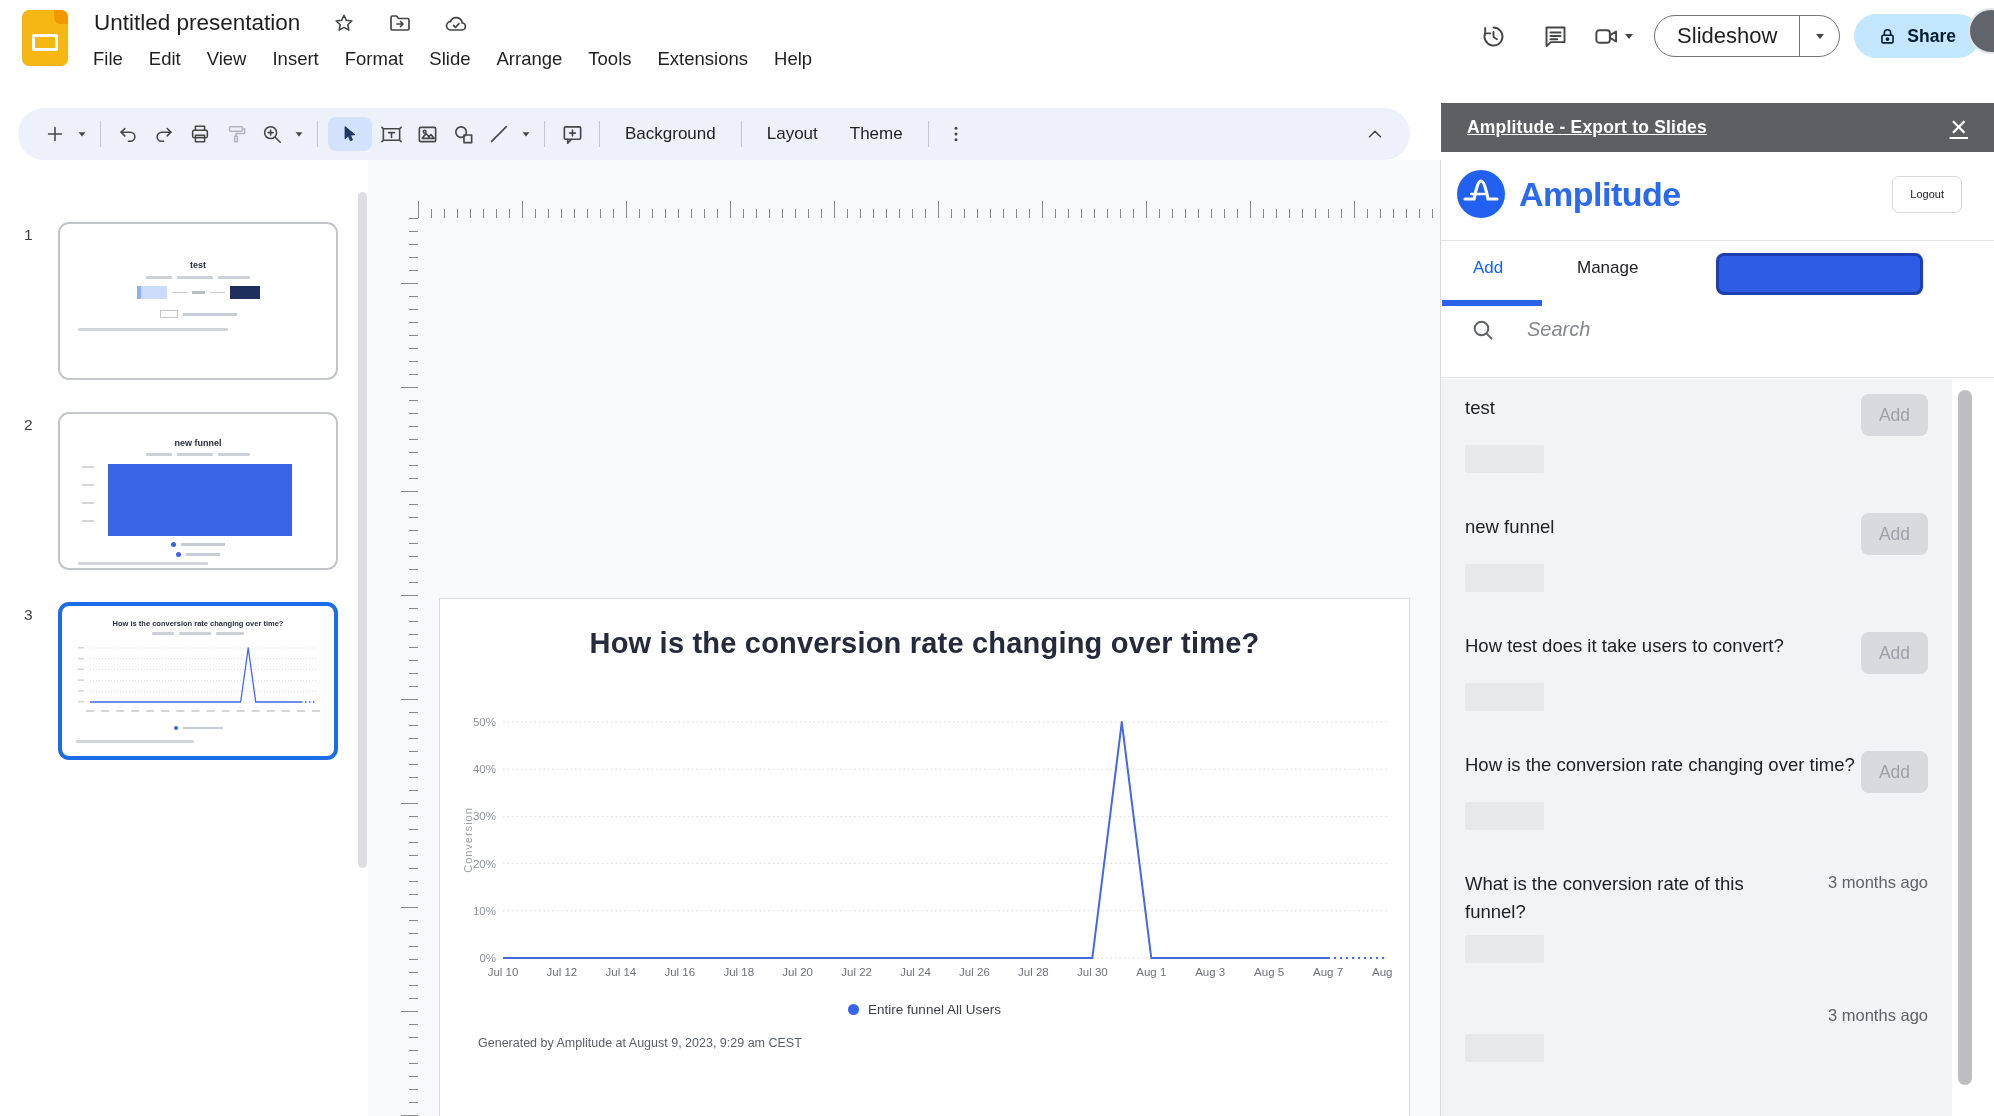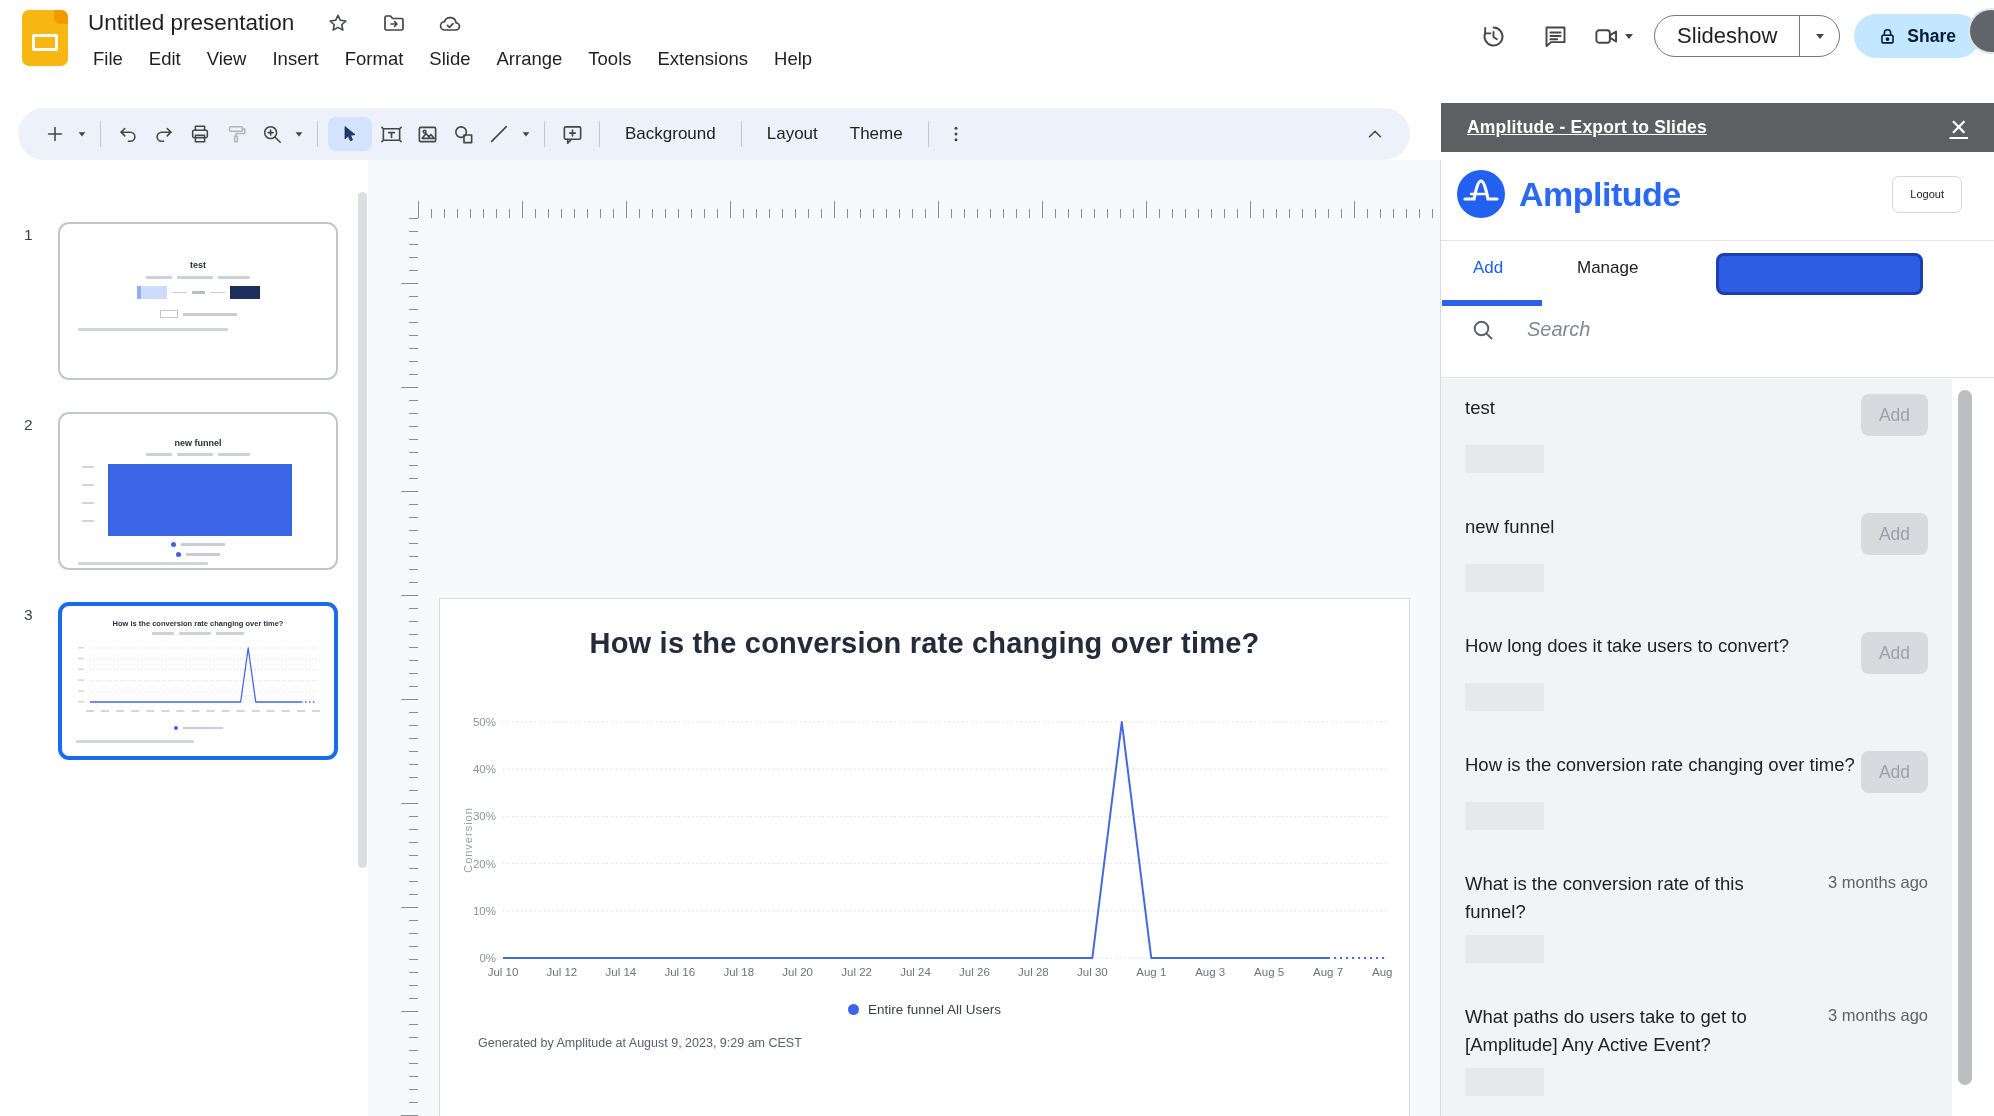--- a/index.html
+++ b/index.html
@@ -5,21 +5,21 @@
   * { margin:0; padding:0; box-sizing:border-box; }
   html,body { background:#fff; }
   body { font-family:"Liberation Sans", sans-serif; color:#1f1f1f; }
   #app { position:relative; width:1994px; height:1116px; overflow:hidden; background:#fff; }
 
   
   .topbar { position:absolute; left:0; top:0; width:1994px; height:90px; background:#fff; z-index:30; }
   .slides-logo { position:absolute; left:22px; top:10px; width:46px; height:56px; background:#f6b713; border-radius:7px; }
   .slides-logo .fold { position:absolute; right:0; top:0; width:14px; height:14px; background:#f29900; border-radius:0 7px 0 6px; }
   .slides-logo .sheet { position:absolute; left:10px; top:24px; width:26px; height:17px; border:3.5px solid #fff; border-radius:2px; }
-  .doc-title-row { position:absolute; left:88px; top:6px; height:34px; display:flex; align-items:center; gap:32px; }
+  .doc-title-row { position:absolute; left:94px; top:6px; height:34px; display:flex; align-items:center; gap:32px; }
   .doc-title { font-size:22.5px; color:#1f1f1f; }
   .title-icon { width:24px; height:24px; display:flex; align-items:center; justify-content:center; }
   .menu-row { position:absolute; left:80px; top:42px; display:flex; }
   .menu-item { font-size:18.5px; color:#1f1f1f; padding:6px 13px; border-radius:8px; cursor:default; }
   .top-right { position:absolute; right:14px; top:8px; height:56px; display:flex; align-items:center; gap:14px; }
   .top-icon-btn { width:48px; height:48px; border-radius:50%; display:flex; align-items:center; justify-content:center; }
   .cam-group { display:flex; align-items:center; gap:2px; padding-right:4px; }
   .slideshow-btn { display:flex; align-items:stretch; border:1px solid #747775; border-radius:22px; height:42px; overflow:hidden; background:#fff; }
   .slideshow-main { display:flex; align-items:center; padding:0 22px; font-size:22px; color:#1f1f1f; }
   .slideshow-caret { display:flex; align-items:center; justify-content:center; width:40px; border-left:1px solid #747775; }
@@ -505,42 +505,41 @@
         </div>
         <div class="sb-item">
           <div class="sb-item-top">
             <div class="sb-item-title">new funnel</div>
             <button class="sb-add">Add</button>
           </div>
           <div class="sb-skel"></div>
         </div>
         <div class="sb-item">
           <div class="sb-item-top">
-            <div class="sb-item-title">How long does it take users to convert?</div>
+            <div class="sb-item-title">How test does it take users to convert?</div>
             <button class="sb-add">Add</button>
           </div>
           <div class="sb-skel"></div>
         </div>
         <div class="sb-item">
           <div class="sb-item-top">
             <div class="sb-item-title">How is the conversion rate changing over time?</div>
             <button class="sb-add">Add</button>
           </div>
           <div class="sb-skel"></div>
         </div>
         <div class="sb-item">
           <div class="sb-item-top">
             <div class="sb-item-title narrow">What is the conversion rate of this funnel?</div>
             <span class="sb-time">3 months ago</span>
           </div>
           <div class="sb-skel"></div>
         </div>
         <div class="sb-item">
           <div class="sb-item-top">
-            <div class="sb-item-title narrow">What paths do users take to get to [Amplitude] Any Active Event?</div>
             <span class="sb-time">3 months ago</span>
           </div>
           <div class="sb-skel"></div>
         </div>
       </div>
 
     <div class="sb-scrollbar"></div>
   </aside>
 
 </div>

